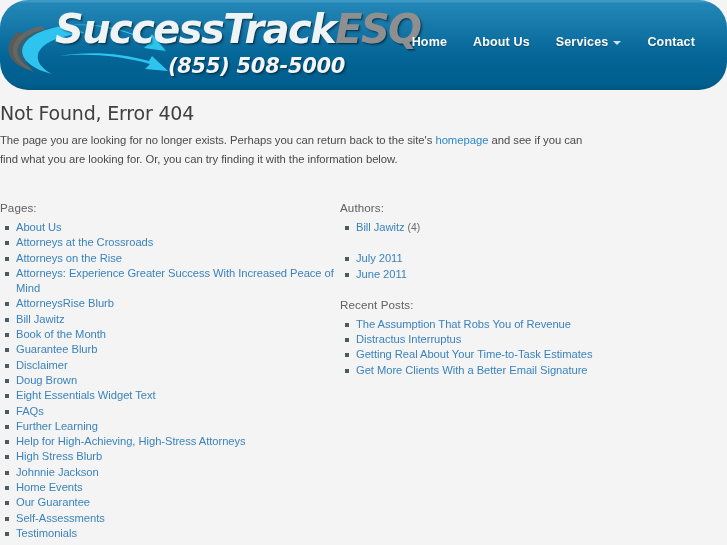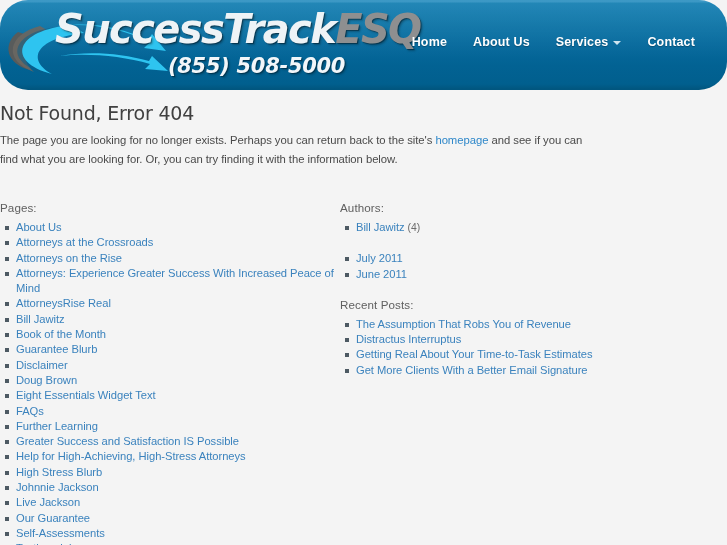--- a/index.html
+++ b/index.html
@@ -251,34 +251,34 @@
   <div id="columns">
 
     <div class="col-left">
       <div class="block">
         <div class="section-label">Pages:</div>
         <ul class="linklist" id="pages-list">
             <li><span class="bullet"></span><a href="#">About Us</a></li>
             <li><span class="bullet"></span><a href="#">Attorneys at the Crossroads</a></li>
             <li><span class="bullet"></span><a href="#">Attorneys on the Rise</a></li>
             <li><span class="bullet"></span><a href="#">Attorneys: Experience Greater Success With Increased Peace of Mind</a></li>
-            <li><span class="bullet"></span><a href="#">AttorneysRise Real</a></li>
+            <li><span class="bullet"></span><a href="#">AttorneysRise Blurb</a></li>
             <li><span class="bullet"></span><a href="#">Bill Jawitz</a></li>
             <li><span class="bullet"></span><a href="#">Book of the Month</a></li>
             <li><span class="bullet"></span><a href="#">Guarantee Blurb</a></li>
             <li><span class="bullet"></span><a href="#">Disclaimer</a></li>
             <li><span class="bullet"></span><a href="#">Doug Brown</a></li>
             <li><span class="bullet"></span><a href="#">Eight Essentials Widget Text</a></li>
             <li><span class="bullet"></span><a href="#">FAQs</a></li>
             <li><span class="bullet"></span><a href="#">Further Learning</a></li>
-            <li><span class="bullet"></span><a href="#">Greater Success and Satisfaction IS Possible</a></li>
+            <li><span class="bullet"></span></li>
             <li><span class="bullet"></span><a href="#">Help for High-Achieving, High-Stress Attorneys</a></li>
             <li><span class="bullet"></span><a href="#">High Stress Blurb</a></li>
             <li><span class="bullet"></span><a href="#">Johnnie Jackson</a></li>
-            <li><span class="bullet"></span><a href="#">Live Jackson</a></li>
+            <li><span class="bullet"></span><a href="#">Home Events</a></li>
             <li><span class="bullet"></span><a href="#">Our Guarantee</a></li>
             <li><span class="bullet"></span><a href="#">Self-Assessments</a></li>
             <li><span class="bullet"></span><a href="#">Testimonials</a></li>
             <li></li>
           </ul>
       </div>
     </div>
 
     <div class="col-right">
 

